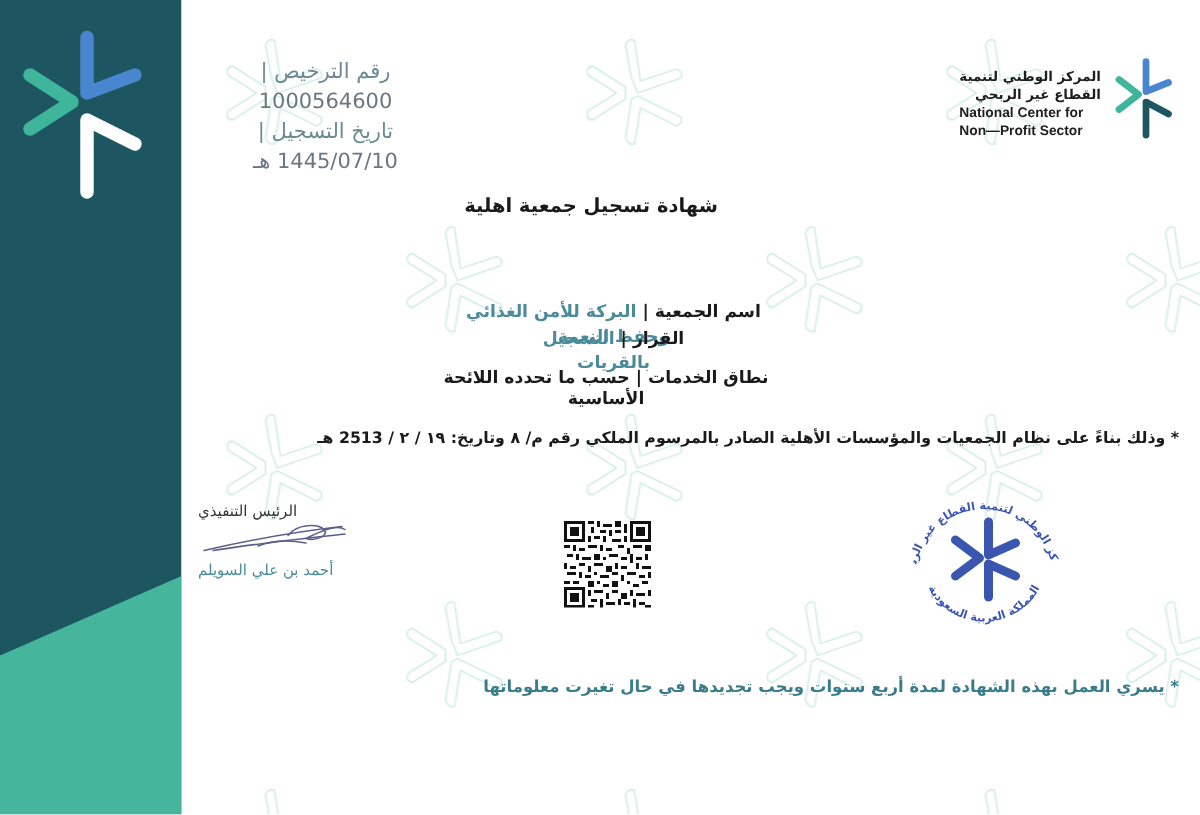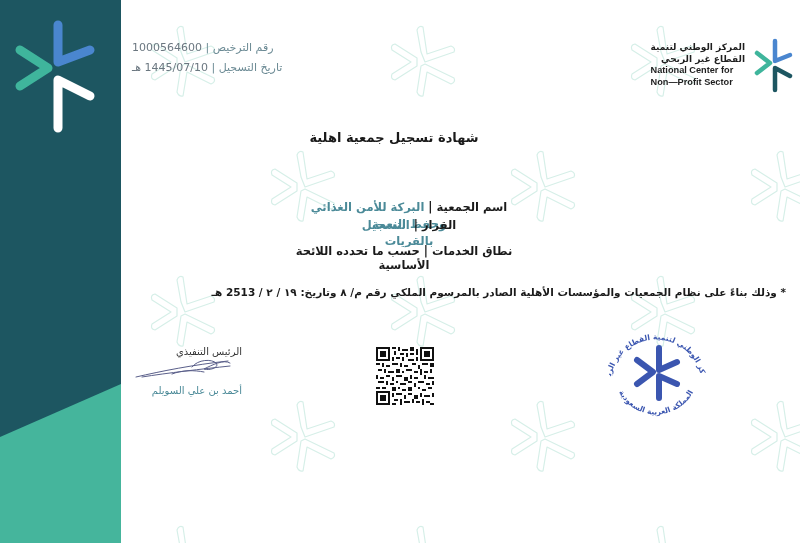--- a/index.html
+++ b/index.html
@@ -6,42 +6,42 @@
     html, body { width: 800px; height: 543px; overflow: hidden; background: #ffffff; }
     body { position: relative; font-family: "DejaVu Sans", sans-serif; }
 
     .pattern { position: absolute; left: 121px; top: 0; width: 679px; height: 543px; z-index: 0; }
 
     .sidebar { position: absolute; left: 0; top: 0; width: 121px; height: 543px; z-index: 1; }
     .sidebar svg { display: block; }
 
     .content { position: absolute; inset: 0; z-index: 2; }
 
-    .reg-info { position: absolute; left: 132px; top: 38px; width: 170px; direction: rtl; text-align: left;
-      font-size: 11px; color: #6b8a94; line-height: 20px; }
+    .reg-info { position: absolute; left: 132px; top: 38px; width: 170px; direction: rtl; text-align: center;
+      font-size: 14px; color: #6b8a94; line-height: 20px; }
     .reg-info .val { color: #6b7780; }
 
-    .brand { position: absolute; right: 7px; top: 37px; display: flex; align-items: center; gap: 8px; }
+    .brand { position: absolute; right: 18px; top: 37px; display: flex; align-items: flex-end; gap: 8px; }
     .brand-text { direction: rtl; text-align: right; font-size: 9px; line-height: 11.5px; color: #1e1e1e; font-weight: bold; }
     .brand-text .en { direction: ltr; text-align: left; font-family: Liberation Sans, sans-serif; font-size: 9.2px; }
 
     .title { position: absolute; left: 0; width: 800px; top: 130px; text-align: center; direction: rtl;
       font-size: 13px; font-weight: bold; color: #1a1a1a; text-decoration: underline; }
     .title span { display: inline-block; margin-left: 0; transform: translateX(-6px); }
 
     .field { position: absolute; direction: rtl; text-align: right; font-size: 11.5px; font-weight: bold; color: #1a1a1a; }
     .field .v { color: #4b8a98; }
     .f-name { right: 276px; top: 199px; width: 230px; line-height: 17px; text-align: center; }
     .f-seat { right: 276px; top: 218px; width: 230px; text-align: center; }
     .f-scope { right: 276px; top: 244px; width: 240px; text-align: center; }
 
     .notes { position: absolute; right: 14px; top: 285px; width: 620px; direction: rtl; text-align: right;
       font-size: 10.5px; font-weight: bold; color: #1a1a1a; line-height: 15px; }
 
-    .signature { position: absolute; left: 132px; top: 346px; width: 110px; direction: rtl; text-align: right; }
+    .signature { position: absolute; left: 132px; top: 336px; width: 110px; direction: rtl; text-align: left; }
     .sig-title { font-size: 10px; color: #333; }
     .sig-name { font-size: 10px; color: #4b8a98; margin-top: 2px; }
 
     .qr { position: absolute; left: 376px; top: 347px; width: 58px; height: 58px; }
 
     .seal { position: absolute; left: 597px; top: 318px; width: 118px; height: 104px; }
 
     .footer-note { position: absolute; right: 14px; top: 451px; width: 470px; direction: rtl; text-align: right;
       font-size: 11px; font-weight: bold; color: #3a7c8a; }
   </style>
@@ -174,14 +174,15 @@
     <text font-family="DejaVu Sans, sans-serif" font-size="7.5" font-weight="bold" fill="#3b56b0">
       <textPath href="#sealBottom" startOffset="50%" text-anchor="middle">المملكة العربية السعودية</textPath>
     </text>
     <g fill="none" stroke="#3b56b0" stroke-width="6" stroke-linecap="round" stroke-linejoin="round">
       <polyline points="62,30 62,52 80,44"></polyline>
       <polyline points="40,42 56,54 40,66"></polyline>
       <polyline points="62,80 62,58 80,66"></polyline>
     </g>
   </svg>
 
+  <div class="footer-note">* يسري العمل بهذه الشهادة لمدة أربع سنوات ويجب تجديدها في حال تغيرت معلوماتها</div>
 
 </div>
 
 </body></html>

